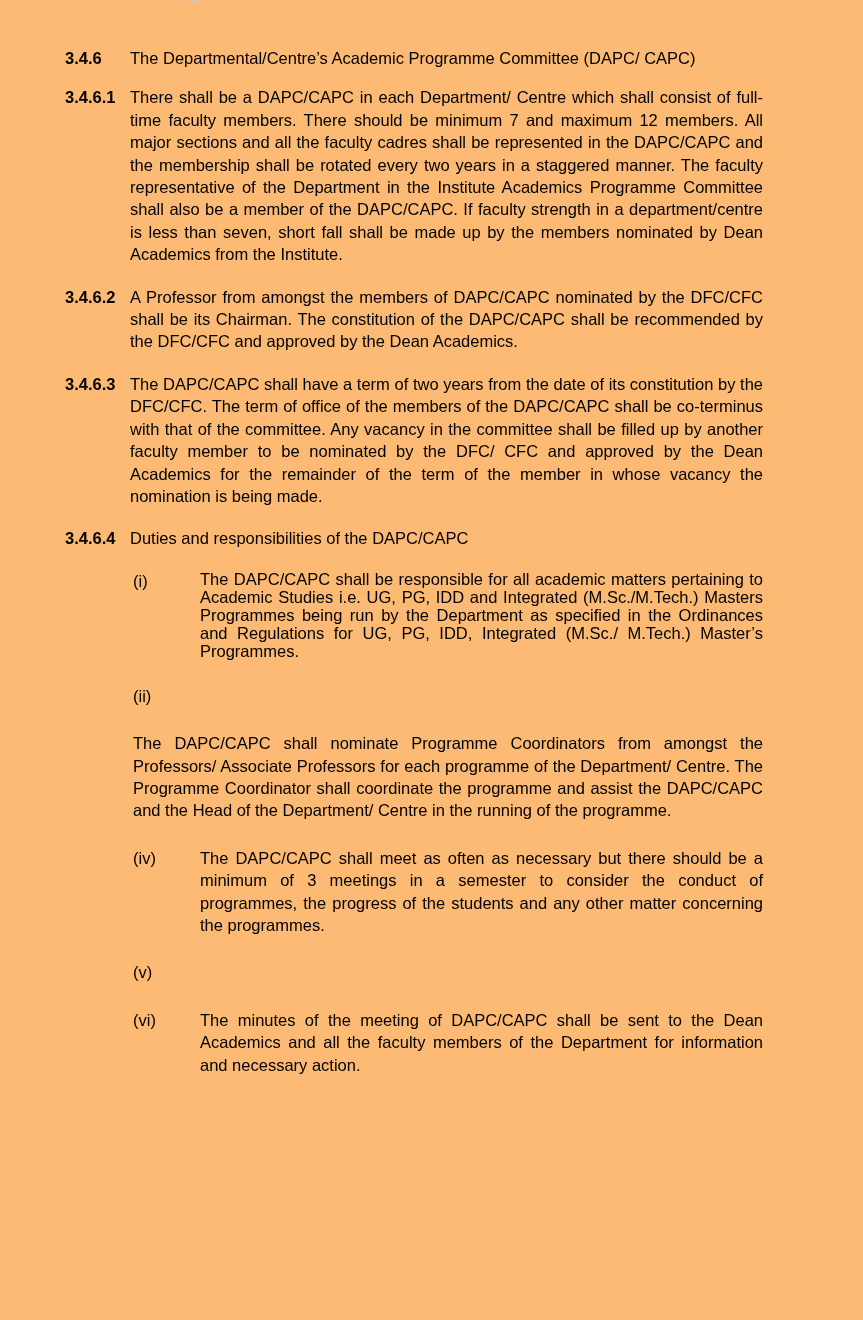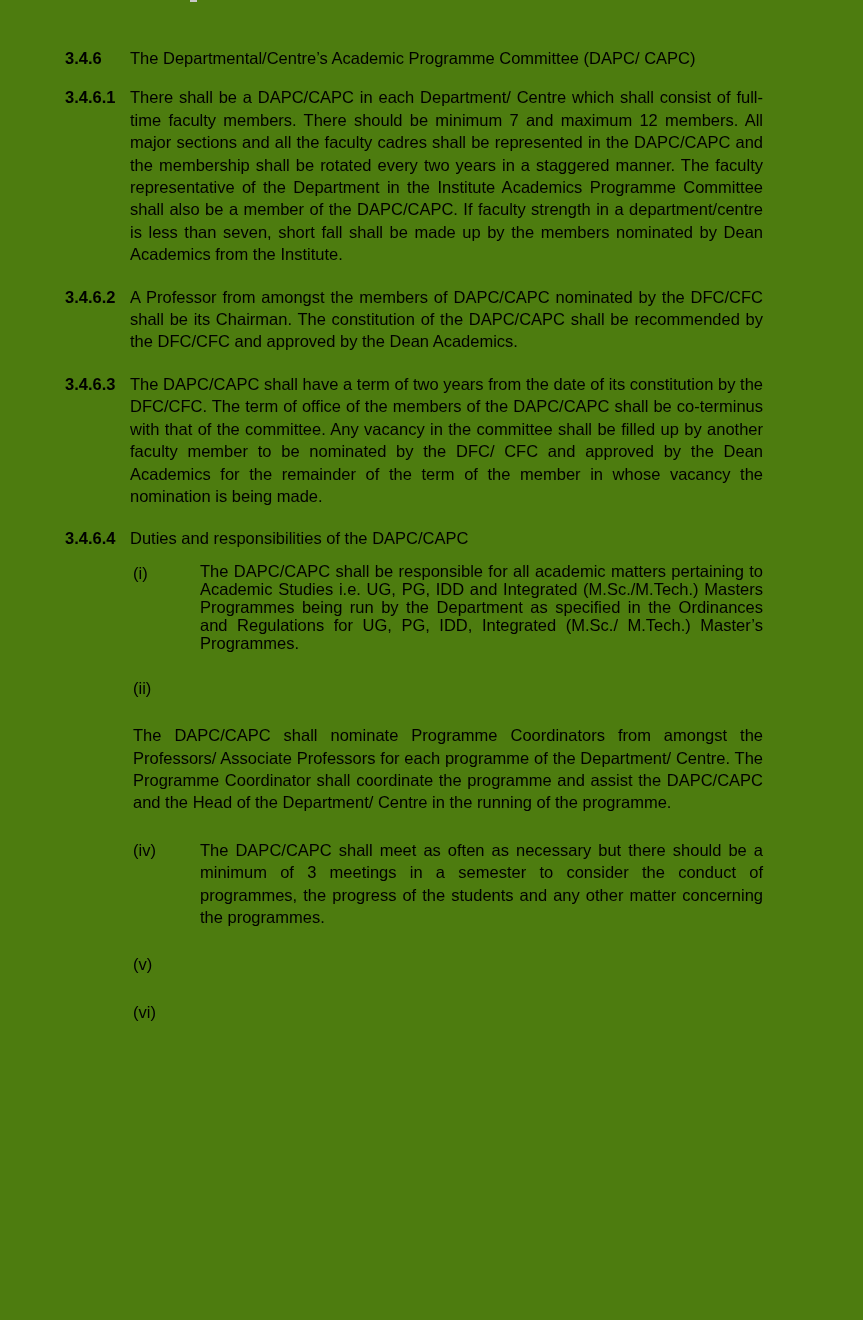--- a/index.html
+++ b/index.html
@@ -4,21 +4,21 @@
 <style>
   html, body {
     margin: 0;
     padding: 0;
     background: #ffffff;
   }
   .page {
     position: relative;
     width: 863px;
     height: 1320px;
-    background: #4d7c0f;
+    background: #fdba74;
     box-sizing: border-box;
     padding: 47px 100px 0 65px;
     font-family: "Liberation Sans", sans-serif;
     font-size: 16.5px;
     line-height: 22.4px;
     color: #000000;
     overflow: hidden;
   }
   .scan-artifact {
     position: absolute;
@@ -41,21 +41,21 @@
     flex: 1;
     text-align: justify;
   }
   .para.heading .body {
     font-weight: normal;
   }
   .para.main-heading {
     margin-bottom: 17px;
   }
   .para.sub-heading {
-    margin-bottom: 12px;
+    margin-bottom: 20px;
   }
   .list-item {
     display: flex;
     margin: 0 0 25px 68px;
   }
   .list-item .marker {
     flex: 0 0 67px;
     width: 67px;
   }
   .list-item .text {
@@ -115,15 +115,16 @@
     <span class="marker">(iv)</span>
     <div class="text">The DAPC/CAPC shall meet as often as necessary but there should be a minimum of 3 meetings in a semester to consider the conduct of programmes, the progress of the students and any other matter concerning the programmes.</div>
   </div>
 
   <div class="list-item">
     <span class="marker">(v)</span>
   </div>
 
   <div class="list-item">
     <span class="marker">(vi)</span>
+    <div class="text">The minutes of the meeting of DAPC/CAPC shall be sent to the Dean Academics and all the faculty members of the Department for information and necessary action.</div>
   </div>
 
 </div>
 
 </body></html>

